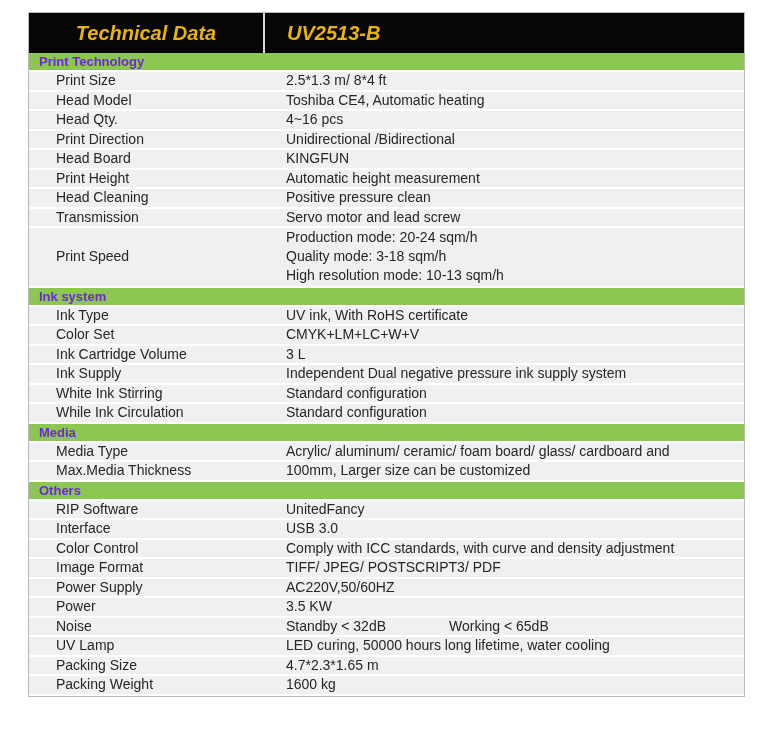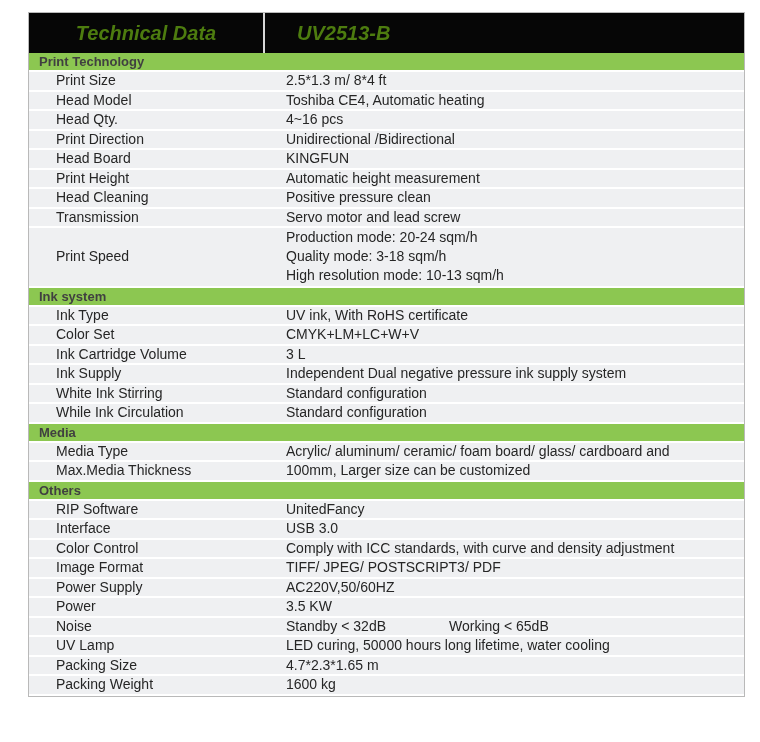--- a/index.html
+++ b/index.html
@@ -18,47 +18,47 @@
     width: 717px;
     border: 1px solid #b9b9b9;
     box-sizing: border-box;
     background: #ffffff;
   }
   .table-header {
     display: flex;
     align-items: stretch;
     background: #060606;
     height: 40px;
-    color: #4d7c0f;
+    color: #eab308;
     font-weight: bold;
     font-style: italic;
     font-size: 20px;
   }
   .header-left {
     width: 234px;
     display: flex;
     align-items: center;
     justify-content: center;
   }
   .header-divider {
     width: 2px;
     background: #d8d8d8;
   }
   .header-right {
     flex: 1;
     display: flex;
     align-items: center;
-    padding-left: 32px;
+    padding-left: 22px;
   }
   .section-bar {
     background: #8CC751;
     height: 17px;
     line-height: 17px;
     border-bottom: 2px solid #ffffff;
-    color: #404040;
+    color: #6d28d9;
     font-weight: bold;
     font-size: 13px;
     padding-left: 10px;
   }
   .row {
     display: flex;
     background: #EFF0F2;
     border-bottom: 2px solid #ffffff;
     min-height: 17.5px;
     align-items: center;

